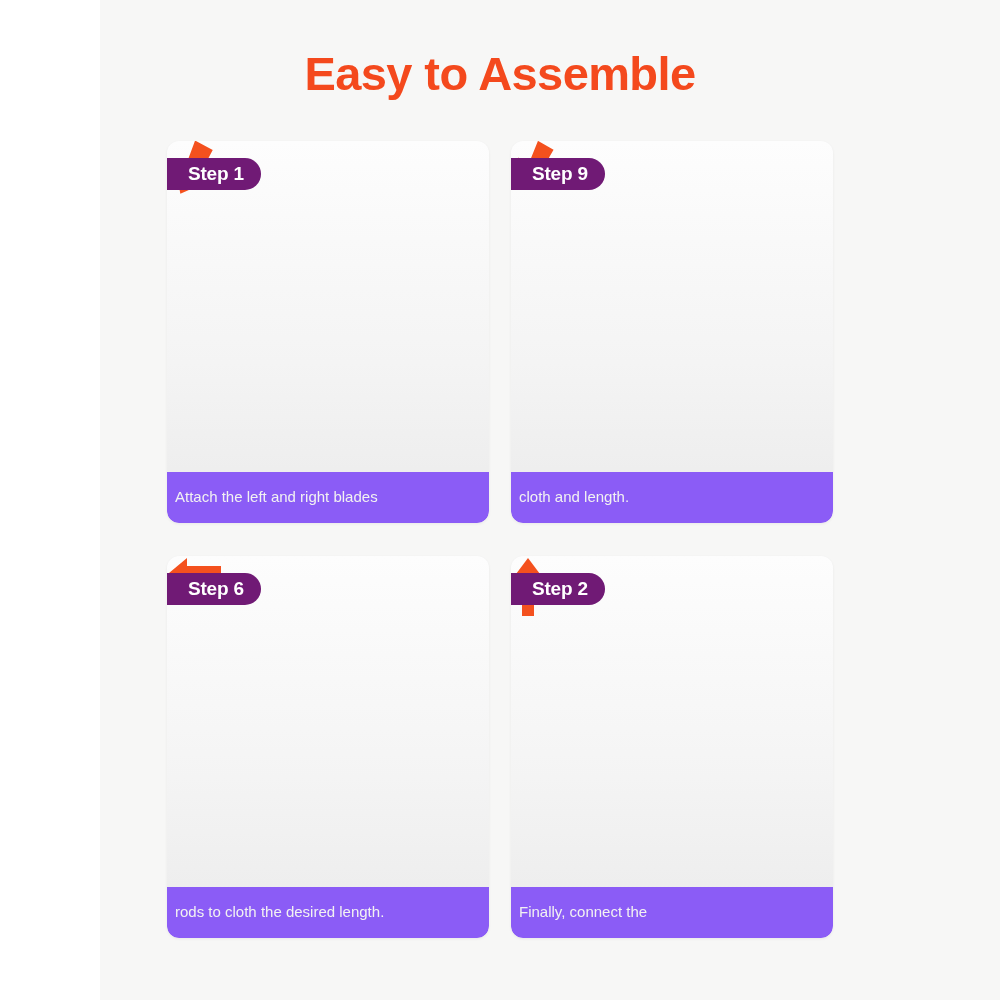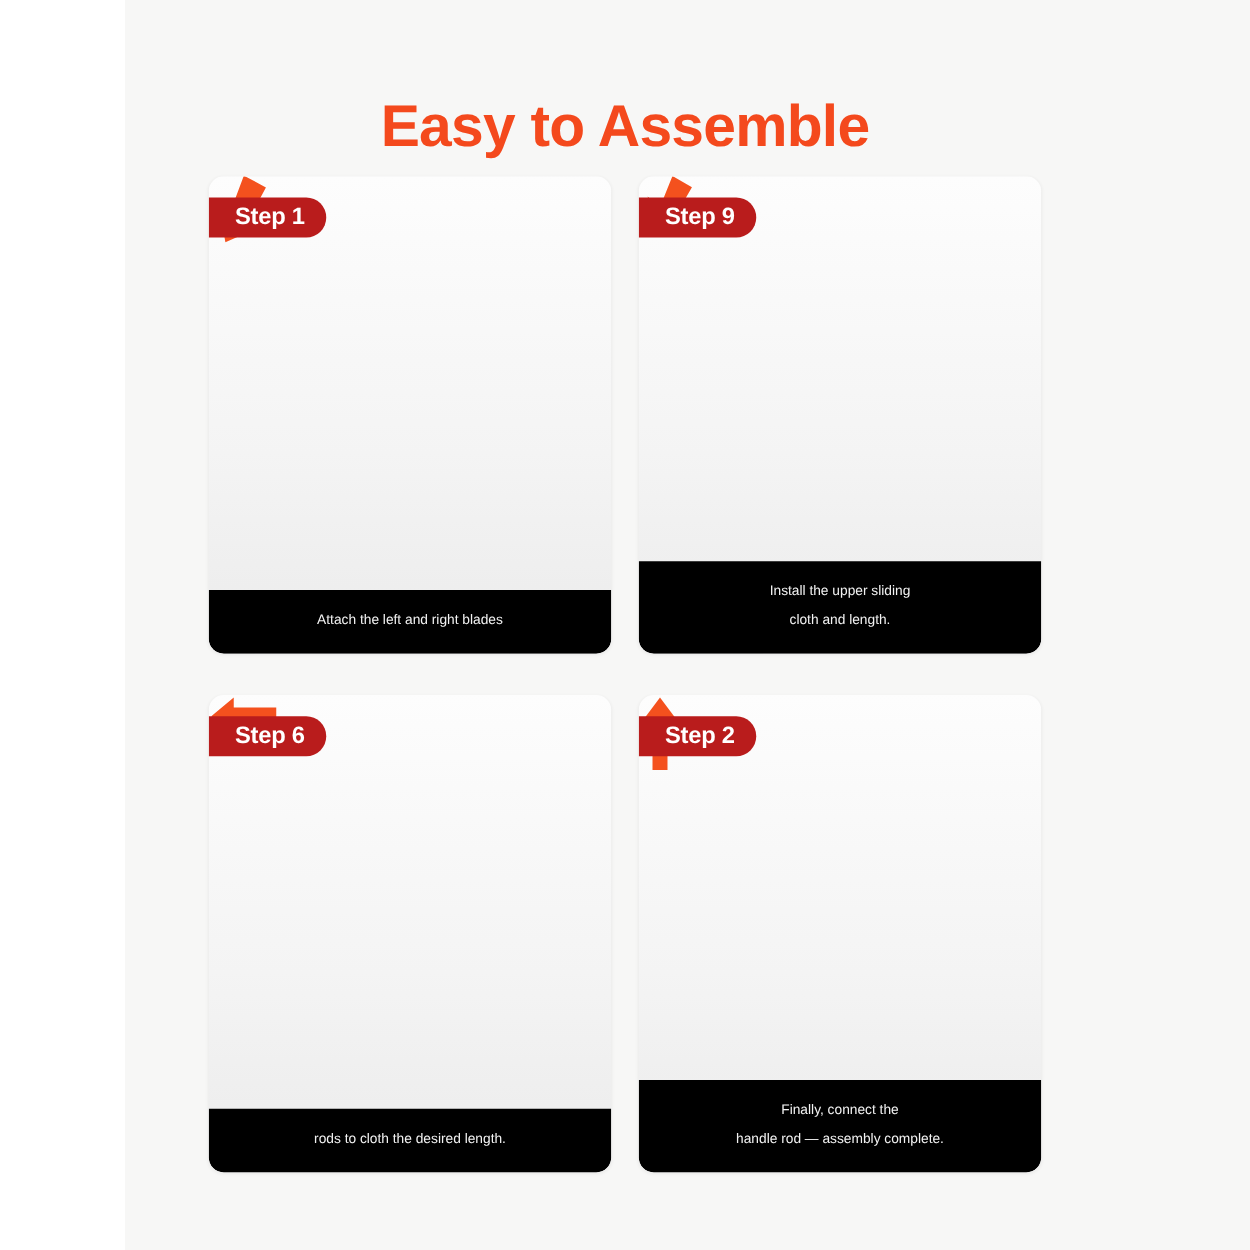--- a/index.html
+++ b/index.html
@@ -27,21 +27,20 @@
 
   
   .title{
     position:absolute;left:0;top:46px;width:1000px;
     text-align:center;
     font-size:47px;
     font-weight:bold;
     letter-spacing:-0.6px;
     color:#f4491d;
     font-family:"Liberation Sans","DejaVu Sans",sans-serif;
-    margin-top:27px;
   }
 
   
   .grid{
     position:absolute;
     left:167px;top:141px;
     width:666px;height:806px;
   }
   .card{
     position:absolute;
@@ -60,38 +59,37 @@
     position:absolute;left:0;top:0;width:322px;height:382px;
     background:linear-gradient(180deg,#fdfdfd 0%,#f4f4f4 58%,#ebebeb 100%);
     overflow:hidden;
   }
 
   
   .badge{
     position:absolute;left:0;top:17px;
     height:32px;line-height:32px;
     padding:0 17px 0 21px;
-    background:#b91c1c;
+    background:#701a75;
     color:#ffffff;
     font-size:19px;font-weight:bold;
     border-radius:0 16px 16px 0;
     z-index:40;
     letter-spacing:-0.2px;
     white-space:nowrap;
   }
 
   
   .caption{
     position:absolute;left:0;bottom:0;
     width:322px;
-    background:#000000;
+    background:#8b5cf6;
     color:#f2f2f2;
-    font-size:11px;
+    font-size:15px;
     line-height:23px;
-    text-align:center;
     padding:13px 8px 15px 8px;
     box-sizing:border-box;
     border-radius:0 0 12px 12px;
     z-index:30;
   }
   .caption span{display:block;}
 
   
   .rod{
     position:absolute;
@@ -479,21 +477,20 @@
         <div class="arrow arrow2">
           <svg width="52" height="54" viewBox="0 0 52 54">
             <path d="M13 2 L31 2 L31 30 L44 26 L24 52 L4 26 L17 30 Z" transform="rotate(30 24 27)" fill="#f4511e"></path>
           </svg>
         </div>
       </div>
 
       <div class="badge">Step 9</div>
 
       <div class="caption">
-        <span>Install the upper sliding</span>
         <span>cloth and length.</span>
       </div>
     </div>
 
     <div class="card c3">
       <div class="photo">
         <div class="rod bar-rodL"></div>
         <div class="rod bar-rodR"></div>
         <div class="bar-curve"></div>
 
@@ -552,18 +549,17 @@
           <svg width="34" height="62" viewBox="0 0 34 62">
             <path d="M17 2 L32 22 L23 22 L23 60 L11 60 L11 22 L2 22 Z" fill="#f4511e"></path>
           </svg>
         </div>
       </div>
 
       <div class="badge">Step 2</div>
 
       <div class="caption">
         <span>Finally, connect the</span>
-        <span>handle rod — assembly complete.</span>
       </div>
     </div>
 
   </div>
 </div>
 
 </body></html>

